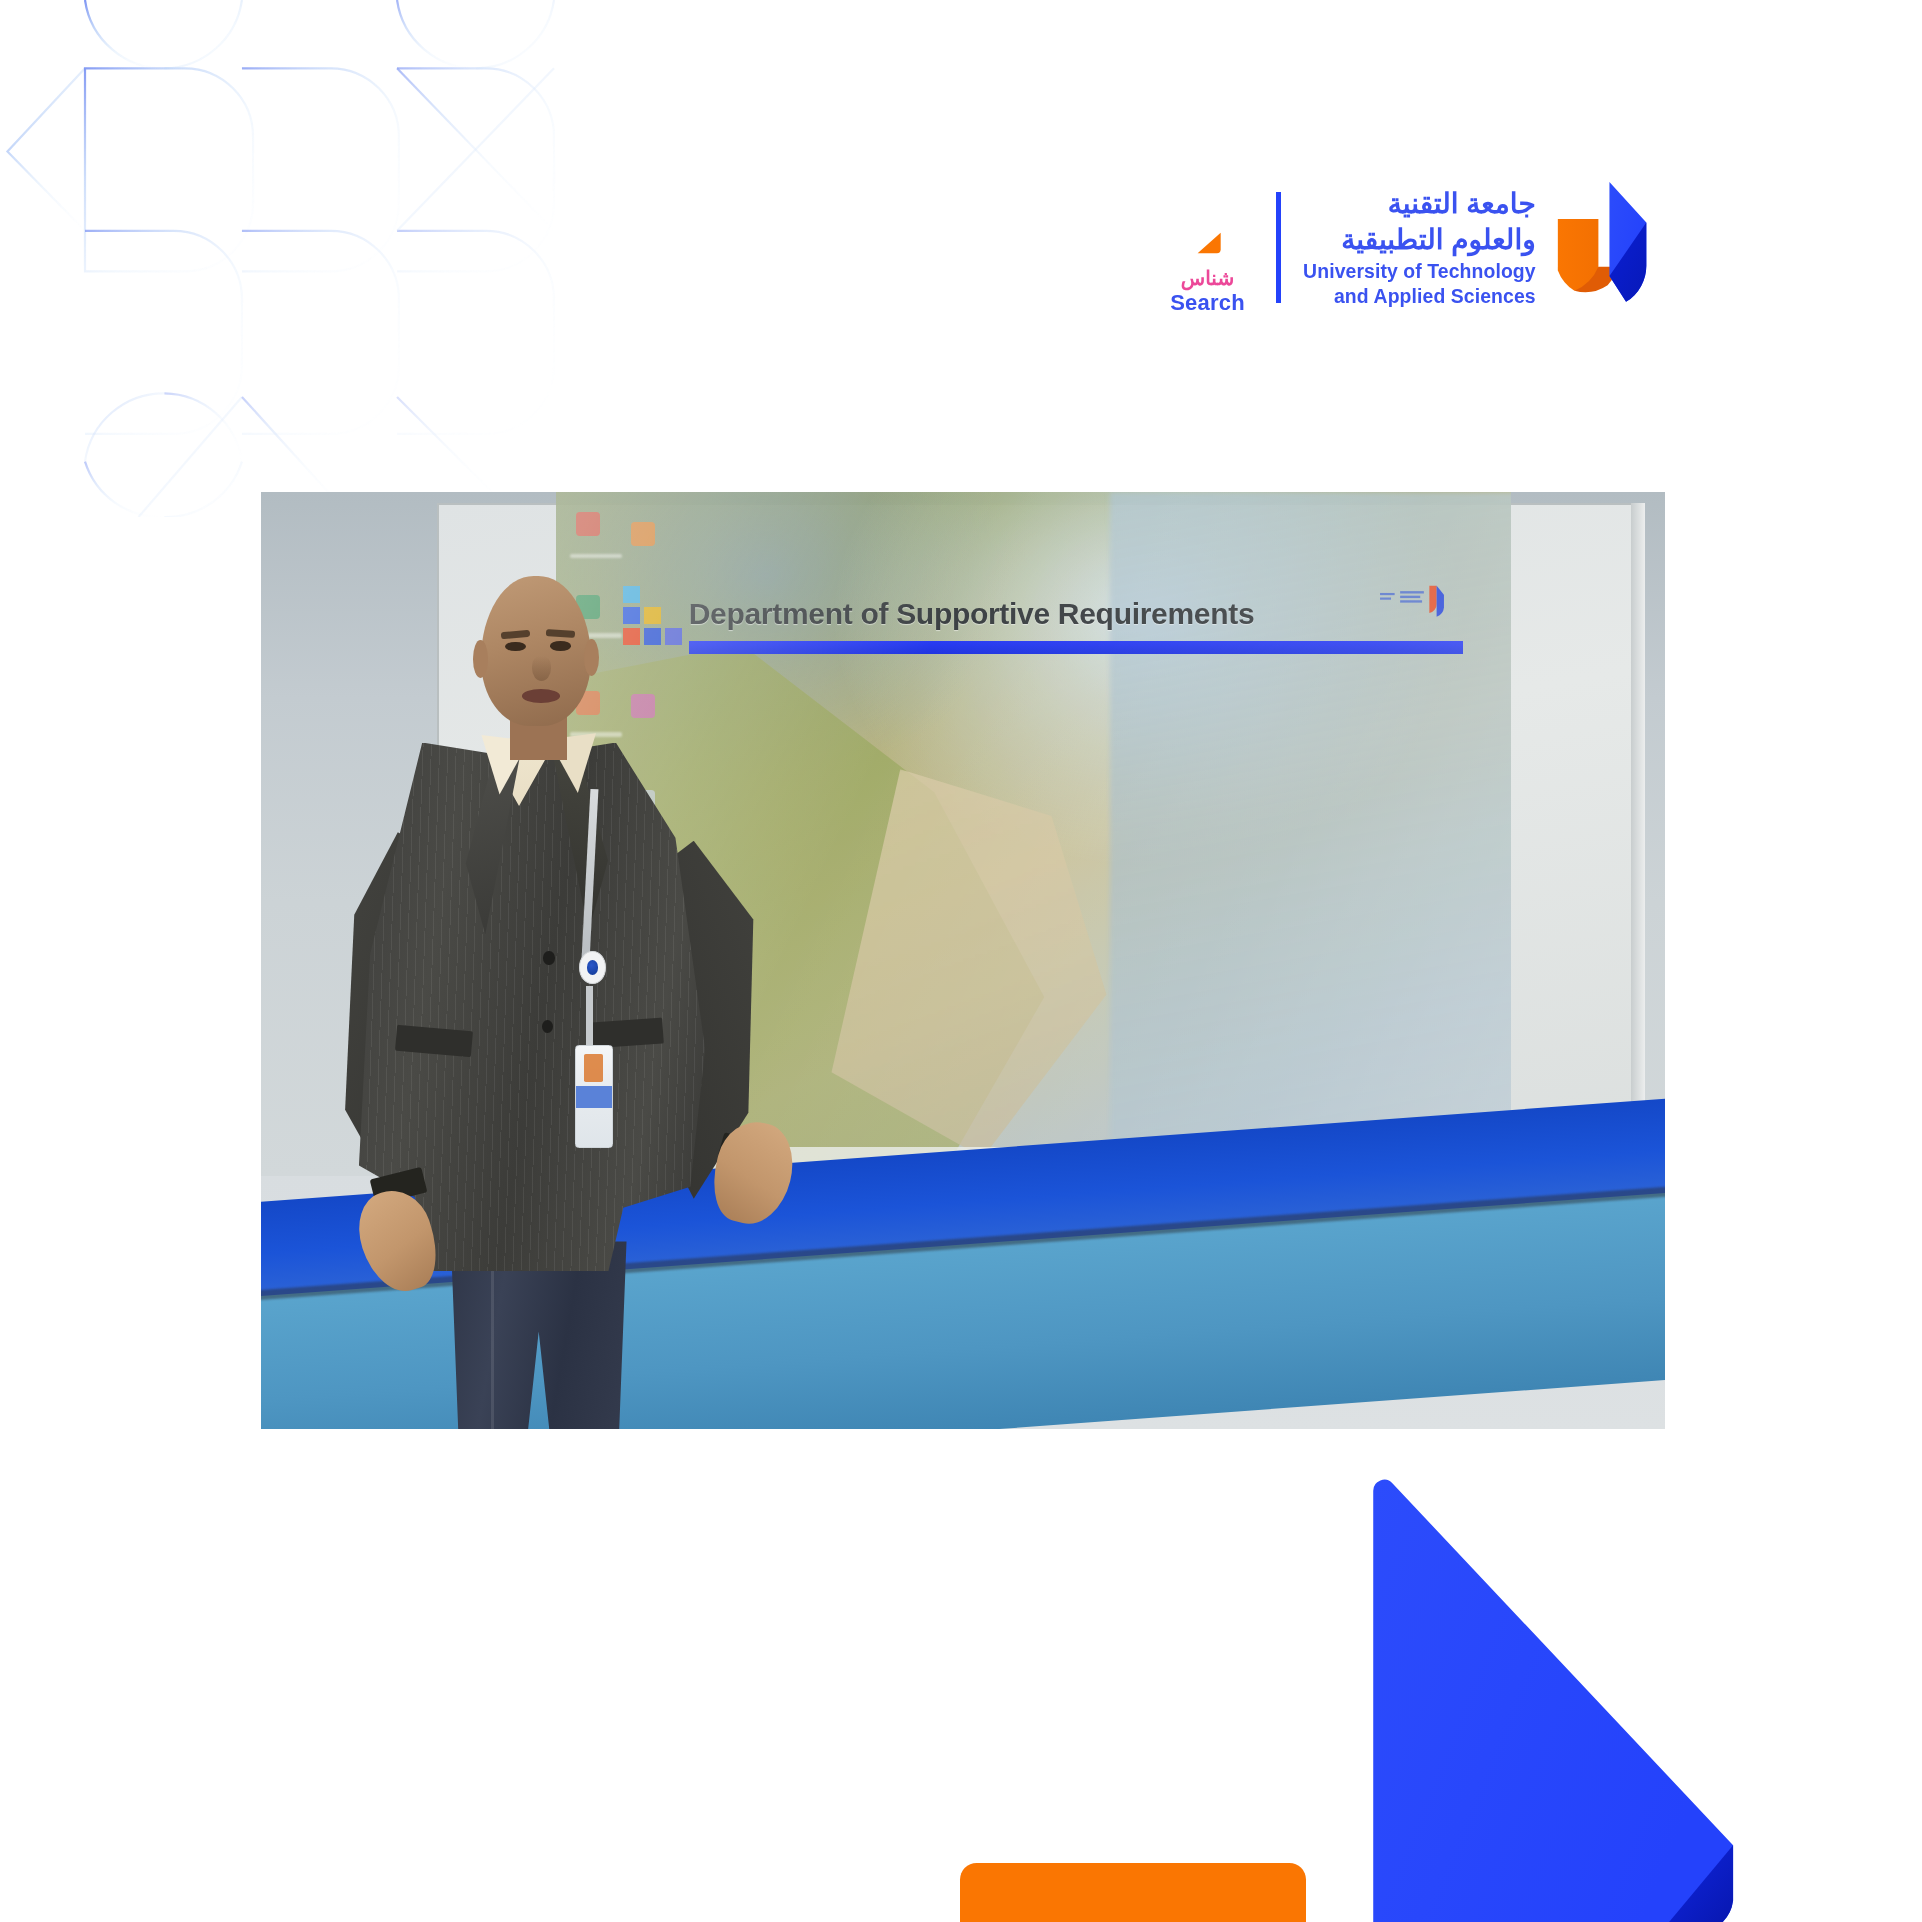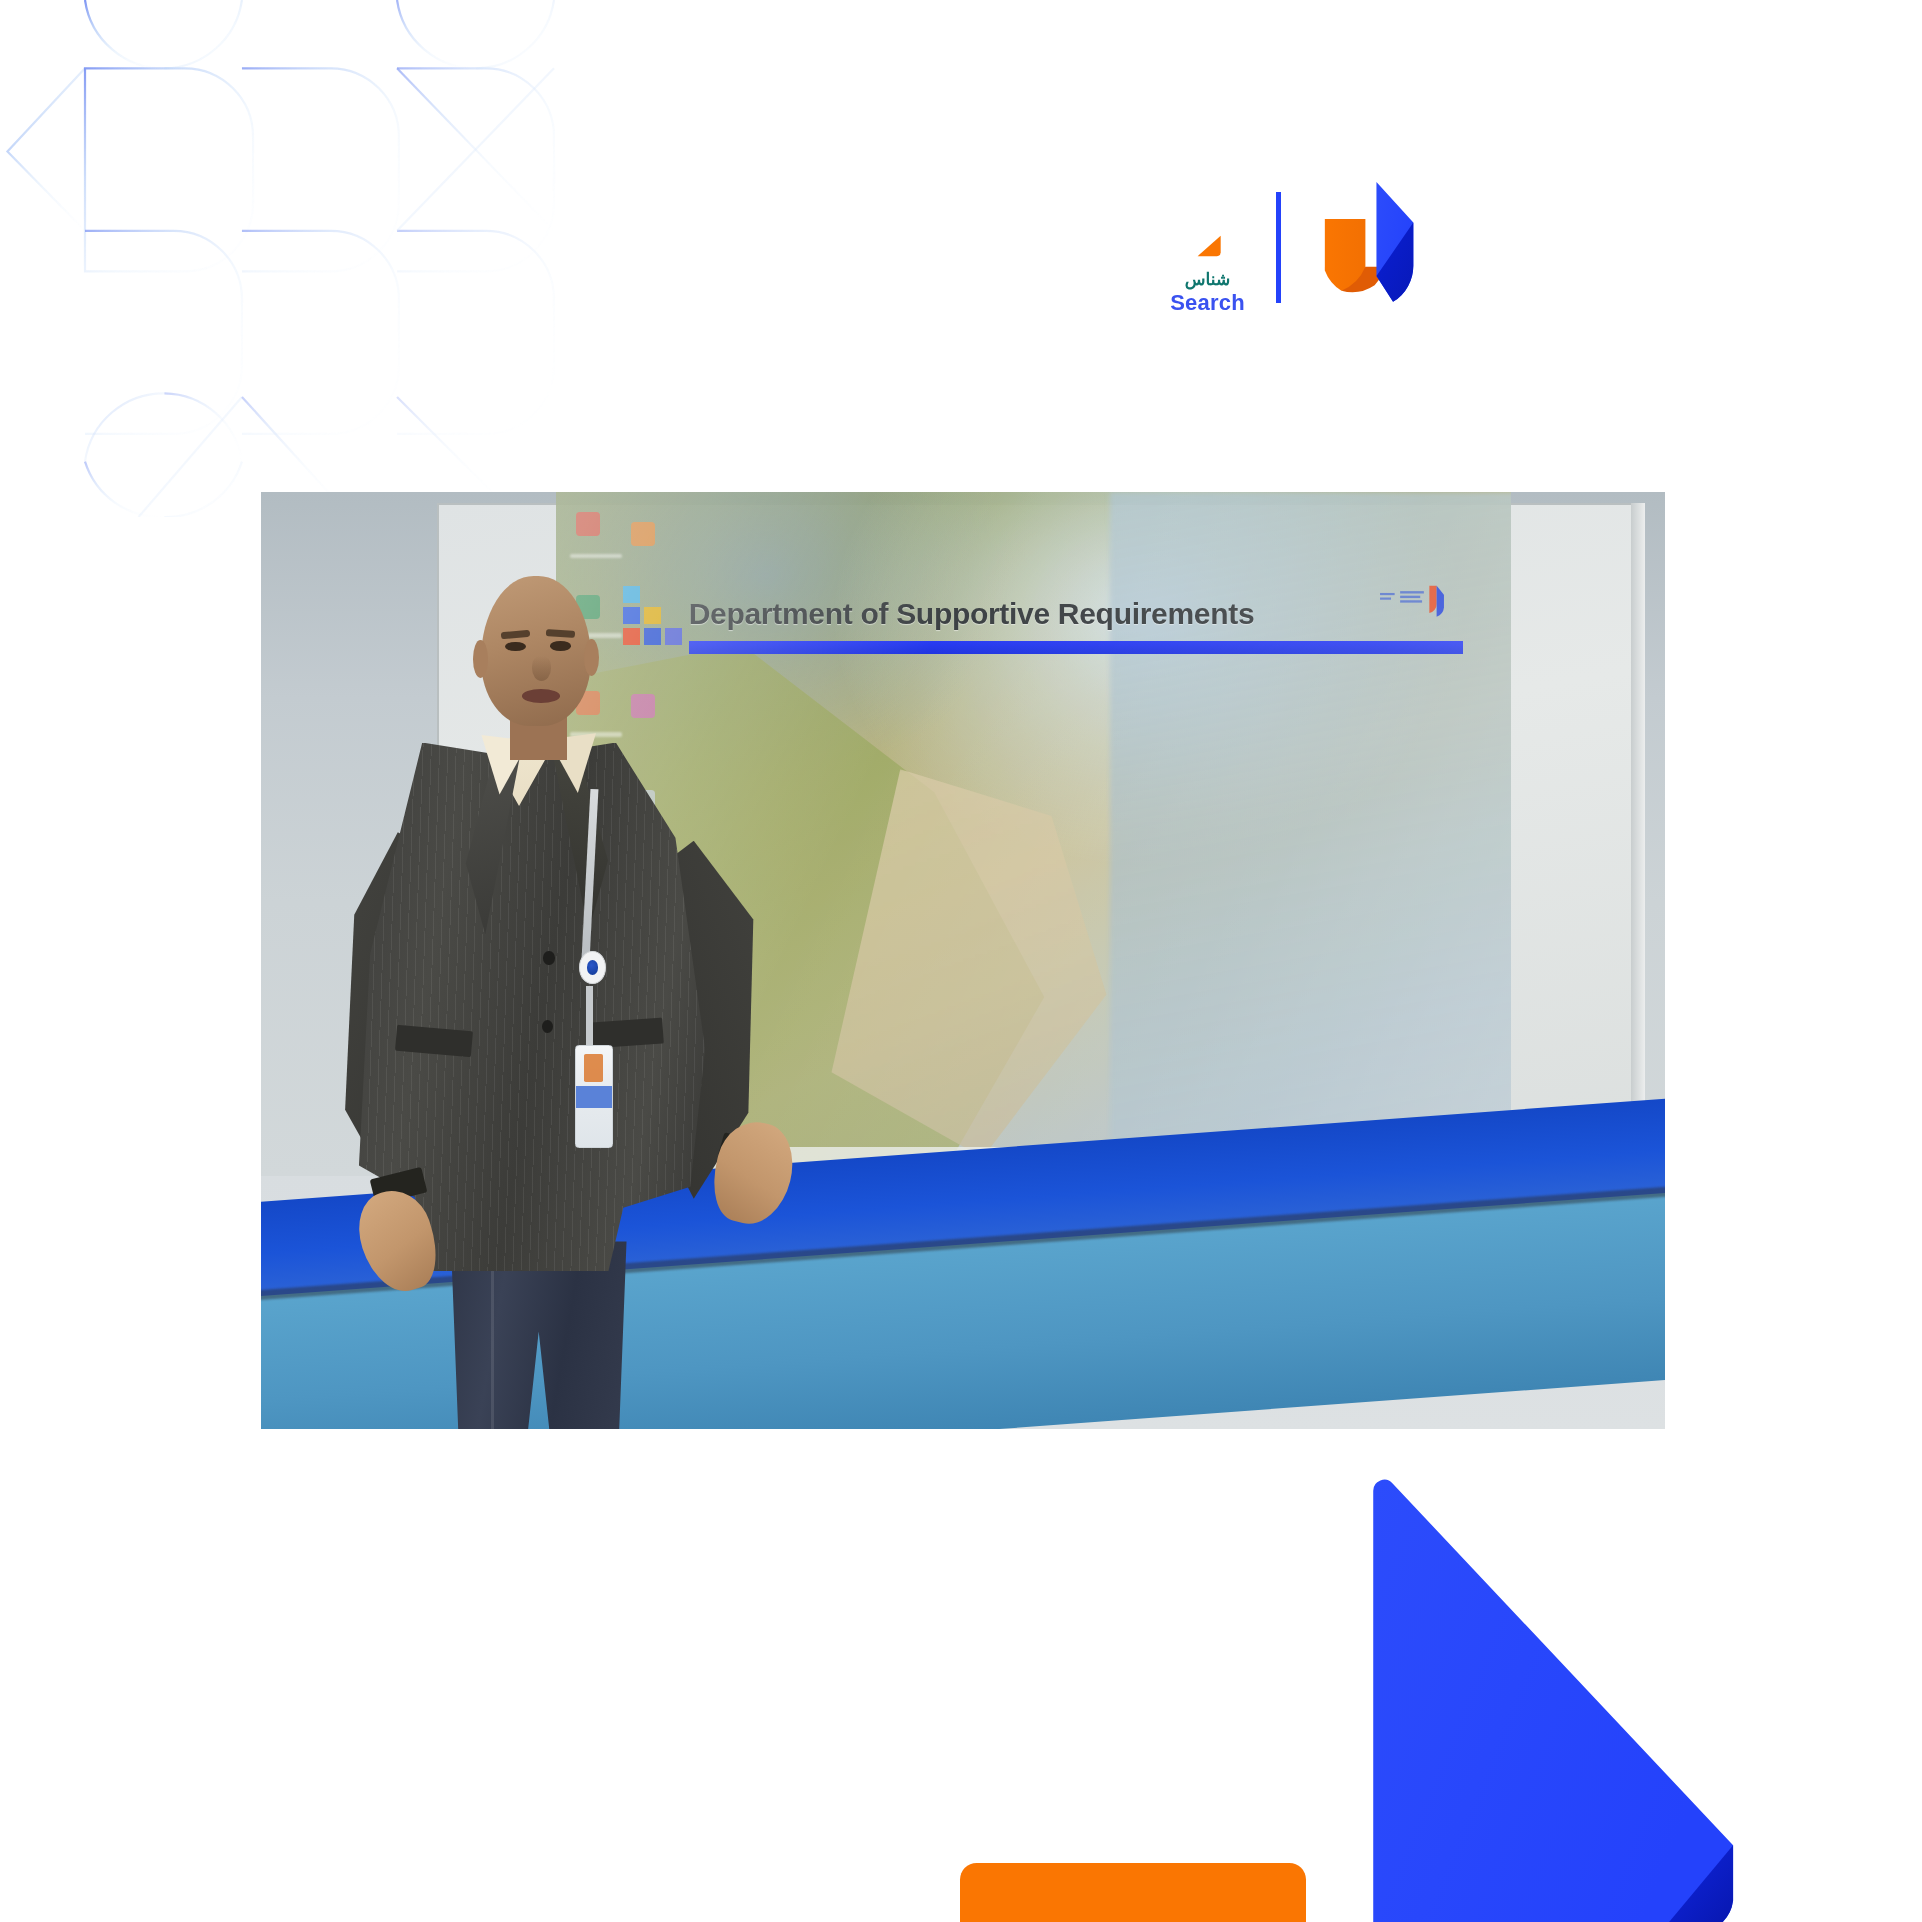--- a/index.html
+++ b/index.html
@@ -22,21 +22,21 @@
     position:absolute; left:1156px; top:155px;
     width:526px; height:185px;
     display:flex; align-items:center; gap:0;
   }
   .shinas-block{
     width:103px; display:flex; flex-direction:column;
     align-items:center; justify-content:flex-end; height:138px;
   }
   .shinas-wedge{ width:29.5px; height:24px; margin-bottom:13px; }
   .shinas-ar{
-    font-size:17px; color:#0f766e; line-height:1.05;
+    font-size:20px; color:#ec4899; line-height:1.05;
     font-weight:600; direction:rtl;
   }
   .shinas-en{
     font-size:22px; color:#3a52f0; line-height:1.25;
     font-weight:600; letter-spacing:0.2px;
   }
   .logo-divider{
     width:5.5px; height:111px; background:#2442fb;
     margin:0 22px 0 16.6px; align-self:center;
   }
@@ -370,20 +370,26 @@
   <div class="shinas-block">
     <svg class="shinas-wedge" viewBox="0 0 32 26" xmlns="http://www.w3.org/2000/svg">
       <path d="M30 2 L30 20 a4 4 0 0 1 -4 4 L5 24 Z" fill="#fa7602"></path>
     </svg>
     <div class="shinas-ar">شناس</div>
     <div class="shinas-en">Search</div>
   </div>
 
   <div class="logo-divider"></div>
 
+  <div class="name-block">
+    <div class="name-ar">جامعة التقنية</div>
+    <div class="name-ar">والعلوم التطبيقية</div>
+    <div class="name-en">University of Technology</div>
+    <div class="name-en">and Applied Sciences</div>
+  </div>
 
   <svg class="logo-mark" viewBox="0 0 102 146" xmlns="http://www.w3.org/2000/svg">
     <defs>
       <linearGradient id="mkBlueA" x1="0" y1="0" x2="1" y2="0.6">
         <stop offset="0%" stop-color="#2c4cfb"></stop>
           <stop offset="100%" stop-color="#2442fb"></stop>
       </linearGradient>
       <linearGradient id="mkBlueB" x1="0" y1="0" x2="1" y2="1">
         <stop offset="0%" stop-color="#0a1fd4"></stop>
           <stop offset="100%" stop-color="#0819b8"></stop>

